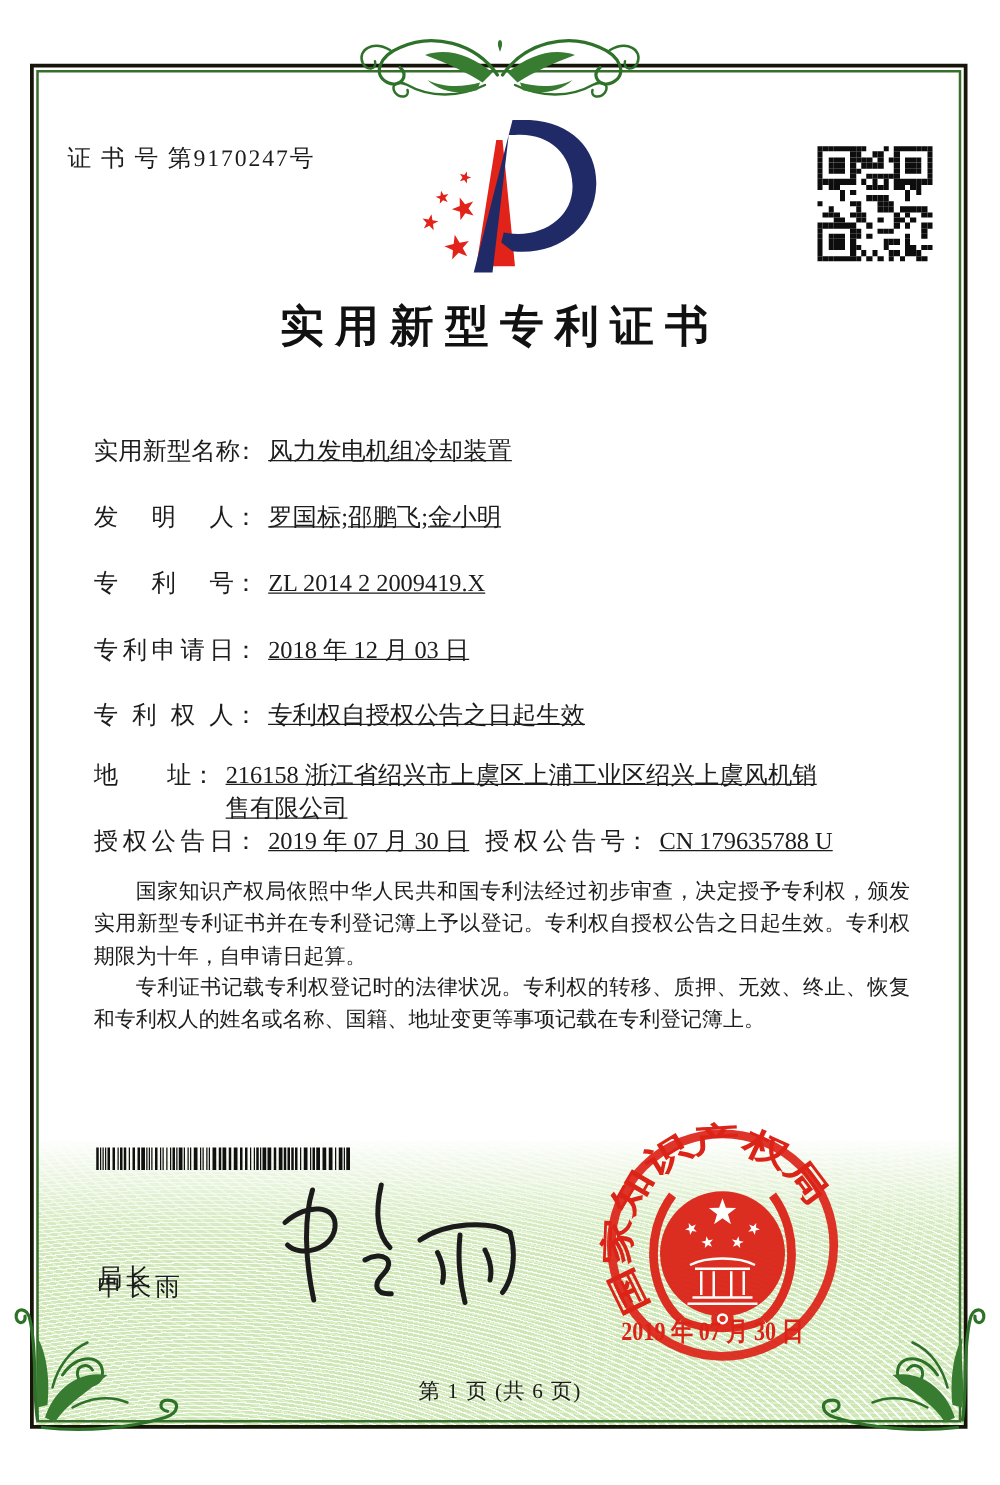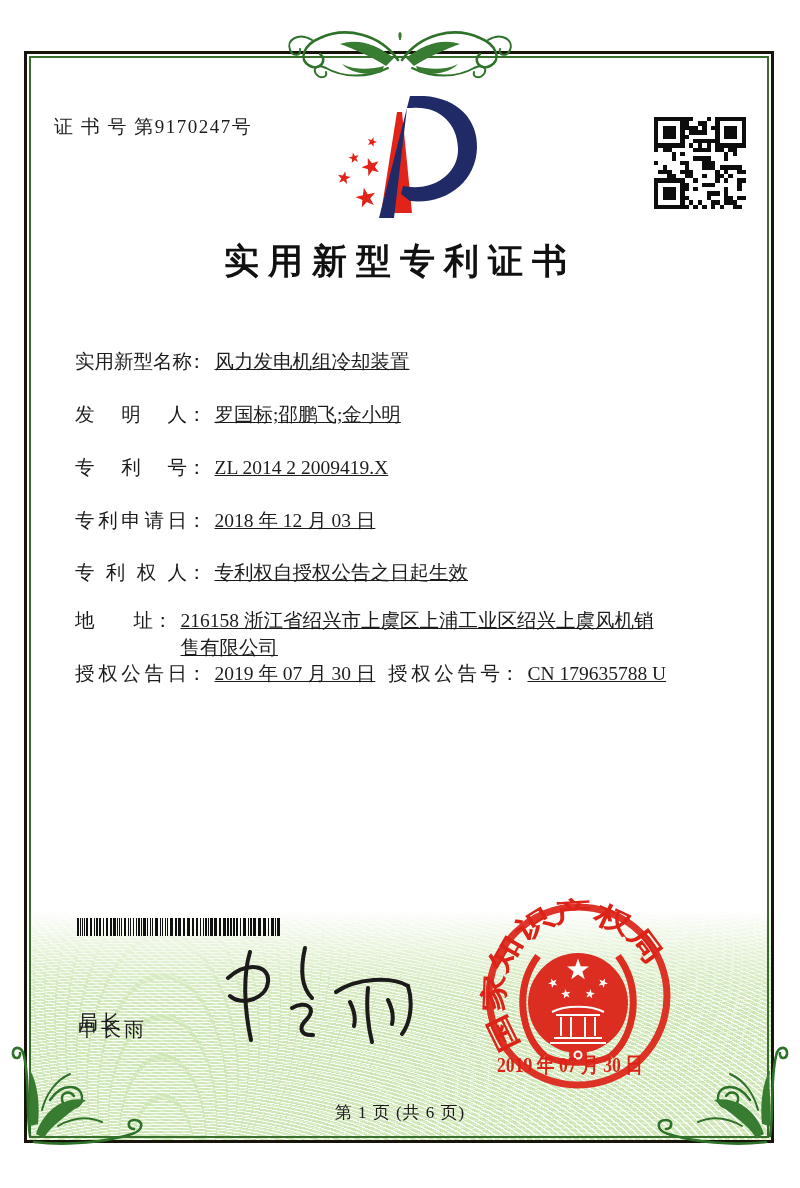--- a/index.html
+++ b/index.html
@@ -588,20 +588,22 @@
         <span>授</span>
         <span>权</span>
         <span>公</span>
         <span>告</span>
         <span>号</span>
       </span><span class="colon">：</span><span class="val">CN 179635788 U</span>
   </span>
 </div>
 
 <div class="abs body-text">
+  <p>国家知识产权局依照中华人民共和国专利法经过初步审查，决定授予专利权，颁发实用新型专利证书并在专利登记簿上予以登记。专利权自授权公告之日起生效。专利权期限为十年，自申请日起算。</p>
+  <p>专利证书记载专利权登记时的法律状况。专利权的转移、质押、无效、终止、恢复和专利权人的姓名或名称、国籍、地址变更等事项记载在专利登记簿上。</p>
 </div>
 
 <div class="abs barcode" id="barcode">
     <b style="width:2px;margin-right:1px"></b>
     <b style="width:1px;margin-right:1px"></b>
     <b style="width:1px;margin-right:1px"></b>
     <b style="width:1px;margin-right:1px"></b>
     <b style="width:2px;margin-right:2px"></b>
     <b style="width:2px;margin-right:2px"></b>
     <b style="width:1px;margin-right:1px"></b>

